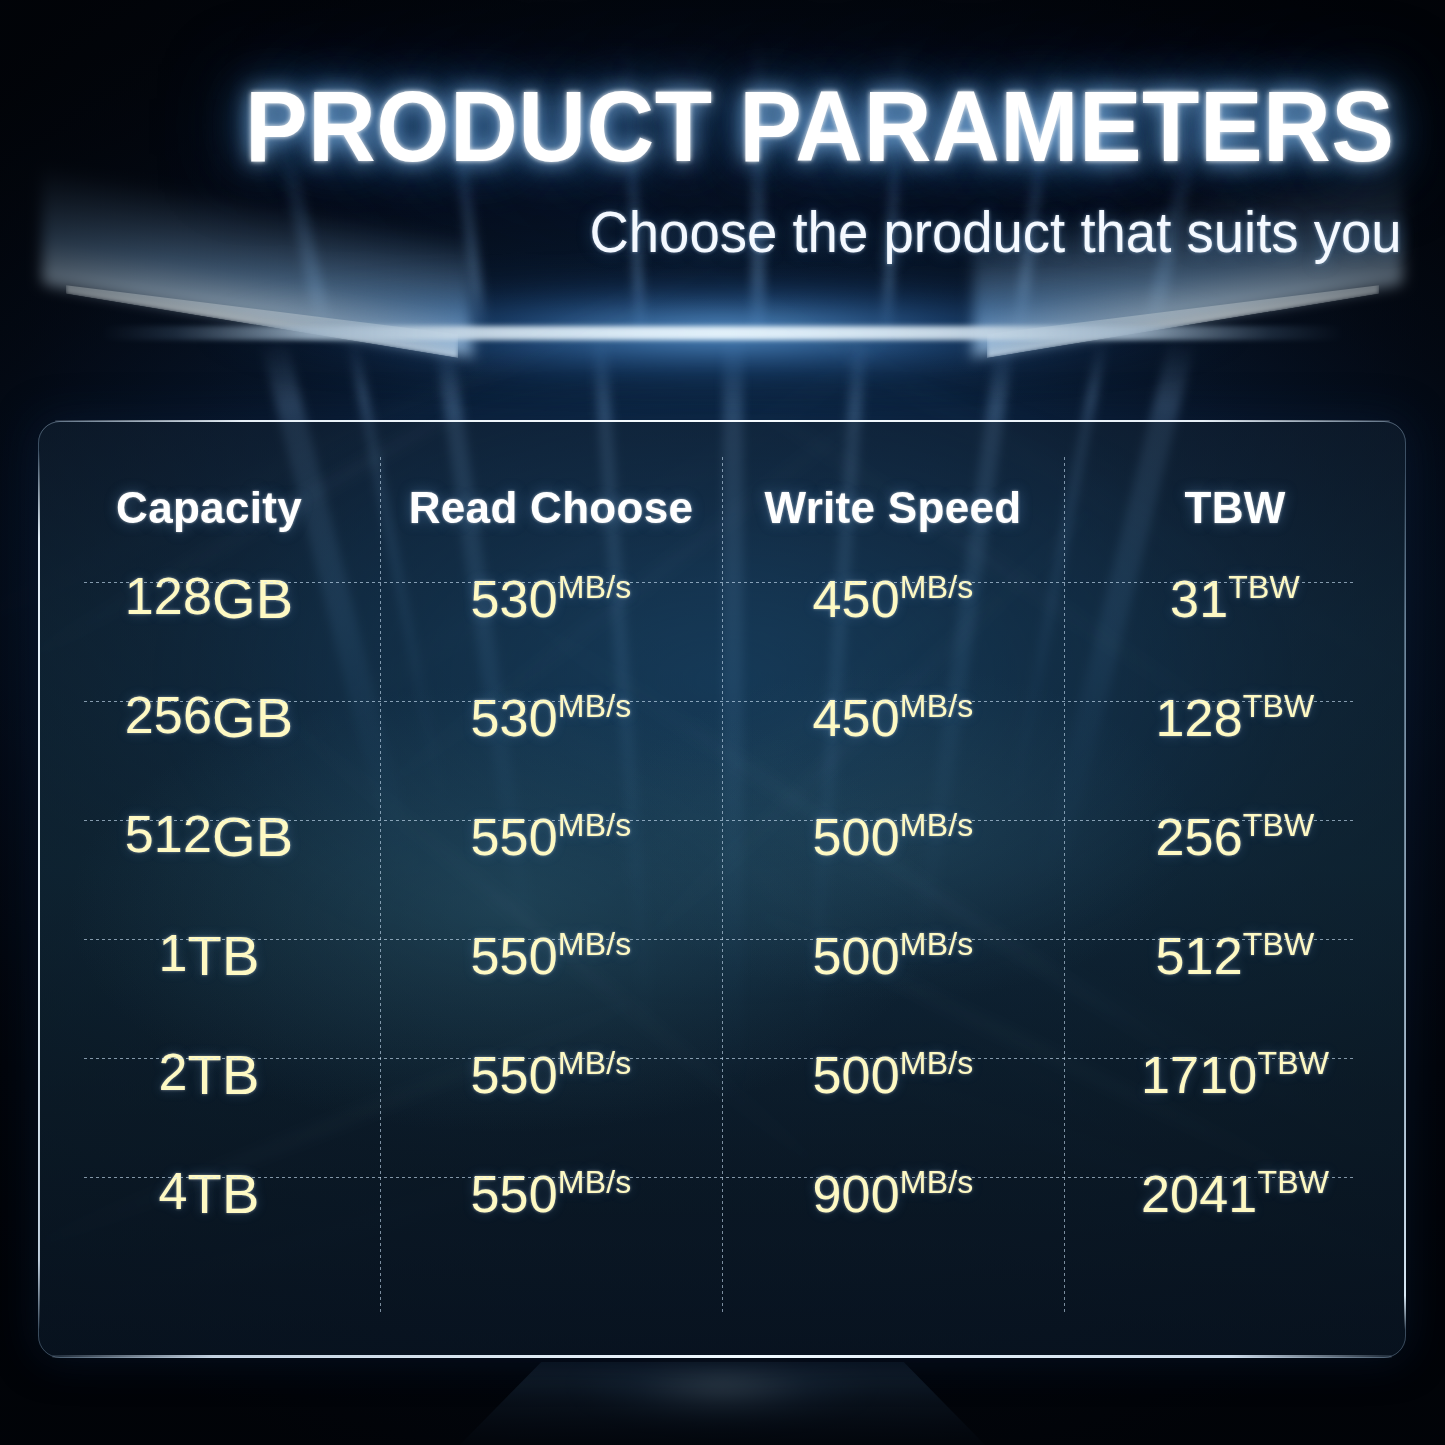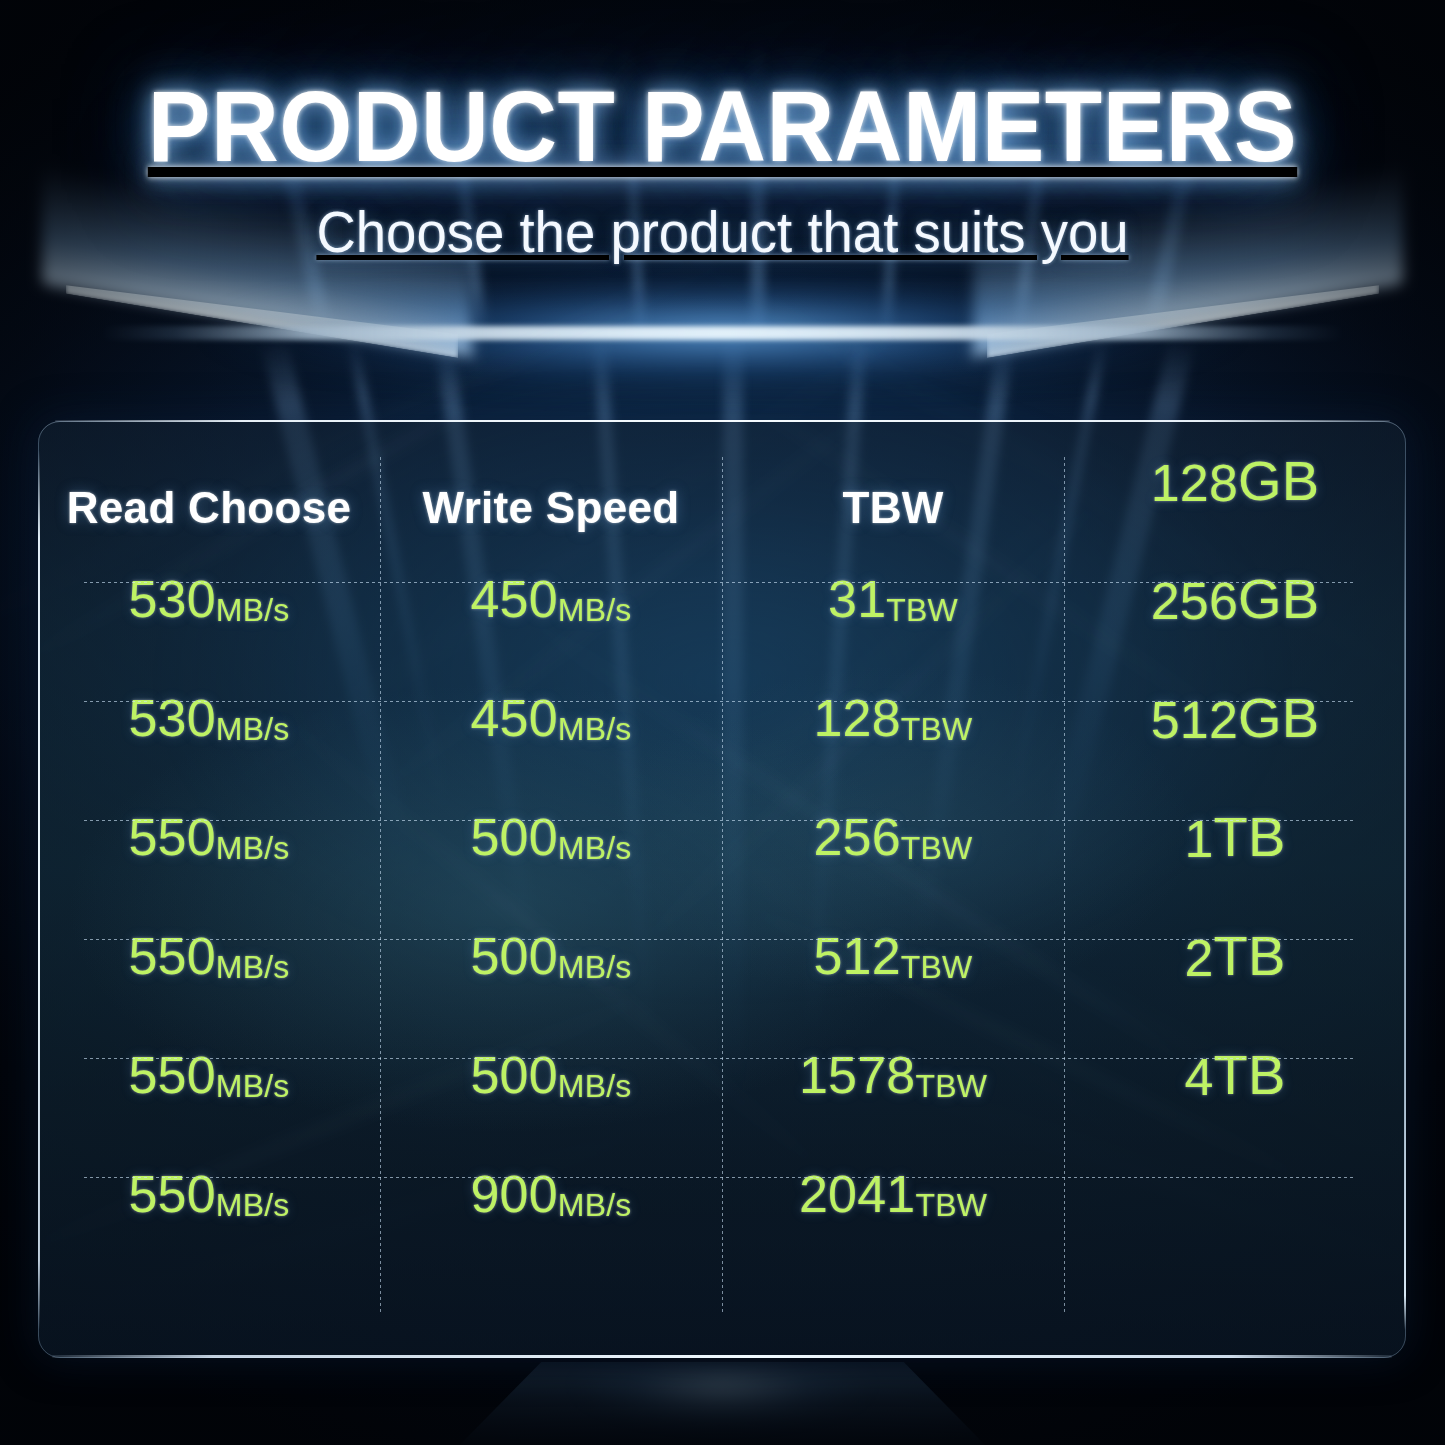--- a/index.html
+++ b/index.html
@@ -125,23 +125,22 @@
   
   .vignette{
     position:absolute; inset:0;
     background:radial-gradient(ellipse 1020px 860px at 50% 46%,
       rgba(0,0,0,0) 38%, rgba(2,5,11,.42) 72%, rgba(1,3,7,.88) 100%);
   }
 
   
   .head{
     position:absolute; left:0; right:0; top:76px;
-    text-align:center;
+    text-align:right;
     z-index:6;
-    text-decoration:underline;
   }
   .title{
     font-family:"Liberation Sans", sans-serif;
     font-weight:bold;
     font-size:101px;
     letter-spacing:.5px;
     line-height:1;
     color:#ffffff;
     transform:scaleX(.93);
     text-shadow:
@@ -249,25 +248,25 @@
     color:#ffffff;
     letter-spacing:.3px;
     text-shadow:0 0 3px rgba(255,255,255,.55), 0 0 14px rgba(120,180,240,.35);
     white-space:nowrap;
   }
 
   .val{
     font-family:"Liberation Sans", sans-serif;
     font-weight:normal;
     font-size:52px;
-    color:#bef264;
+    color:#fef9c3;
     letter-spacing:.2px;
     text-shadow:0 0 3px rgba(255,255,255,.45), 0 0 12px rgba(110,170,235,.28);
     white-space:nowrap;
-    display:inline-flex; align-items:flex-end;
+    display:inline-flex; align-items:flex-start;
   }
   .val .unit{
     font-size:32px;
     letter-spacing:.2px;
   }
   .val.plain .unit{ font-size:56px; }
 
   
   .hline{
     position:absolute; left:46px; width:1270px; height:1px; z-index:10;
@@ -345,20 +344,23 @@
   </div>
   <div class="card-border"></div>
   <div class="edge-top"></div>
   <div class="edge-bottom"></div>
   <div class="edge-left"></div>
   <div class="edge-right"></div>
 
   <div class="table">
     <div class="grid" id="grid">
         <div class="cell head-cell">
+          <span class="hlabel">Capacity</span>
+        </div>
+        <div class="cell head-cell">
           <span class="hlabel">Read Choose</span>
         </div>
         <div class="cell head-cell">
           <span class="hlabel">Write Speed</span>
         </div>
         <div class="cell head-cell">
           <span class="hlabel">TBW</span>
         </div>
         <div class="cell">
           <span class="val plain">
@@ -469,21 +471,21 @@
           </span>
         </div>
         <div class="cell">
           <span class="val">
             <span class="num">500</span>
             <span class="unit">MB/s</span>
           </span>
         </div>
         <div class="cell">
           <span class="val">
-            <span class="num">1578</span>
+            <span class="num">1710</span>
             <span class="unit">TBW</span>
           </span>
         </div>
         <div class="cell">
           <span class="val plain">
             <span class="num">4</span>
             <span class="unit">TB</span>
           </span>
         </div>
         <div class="cell">

